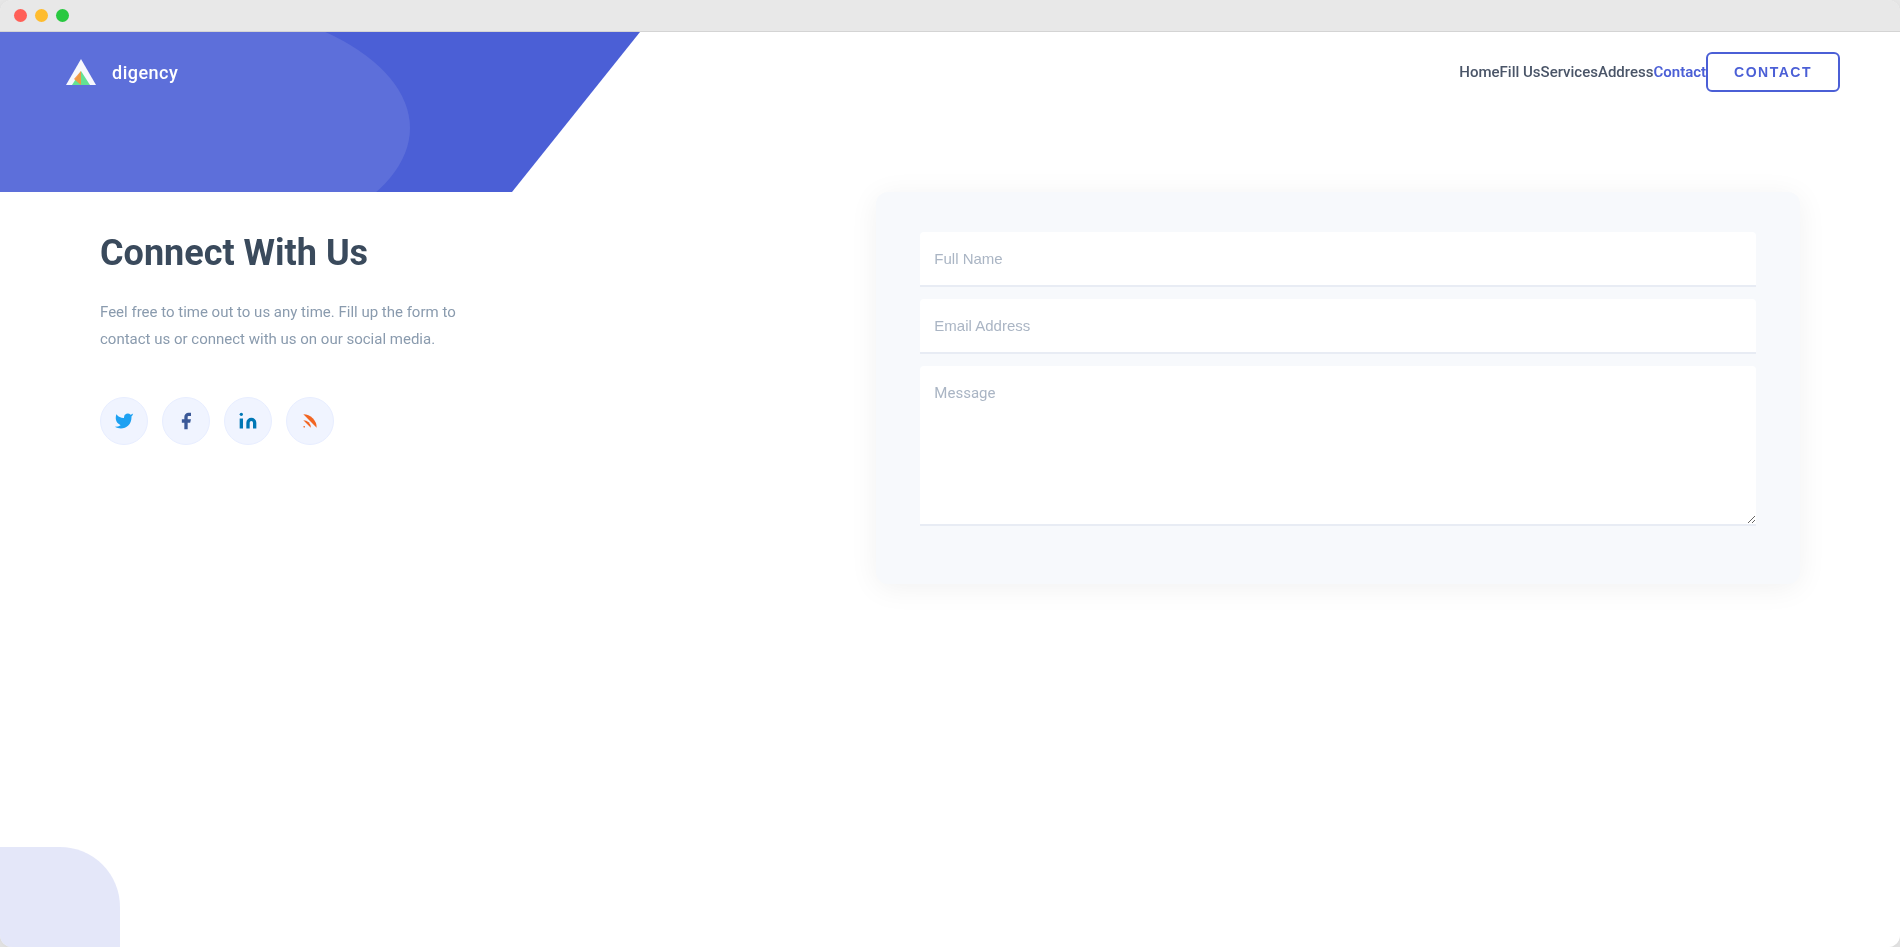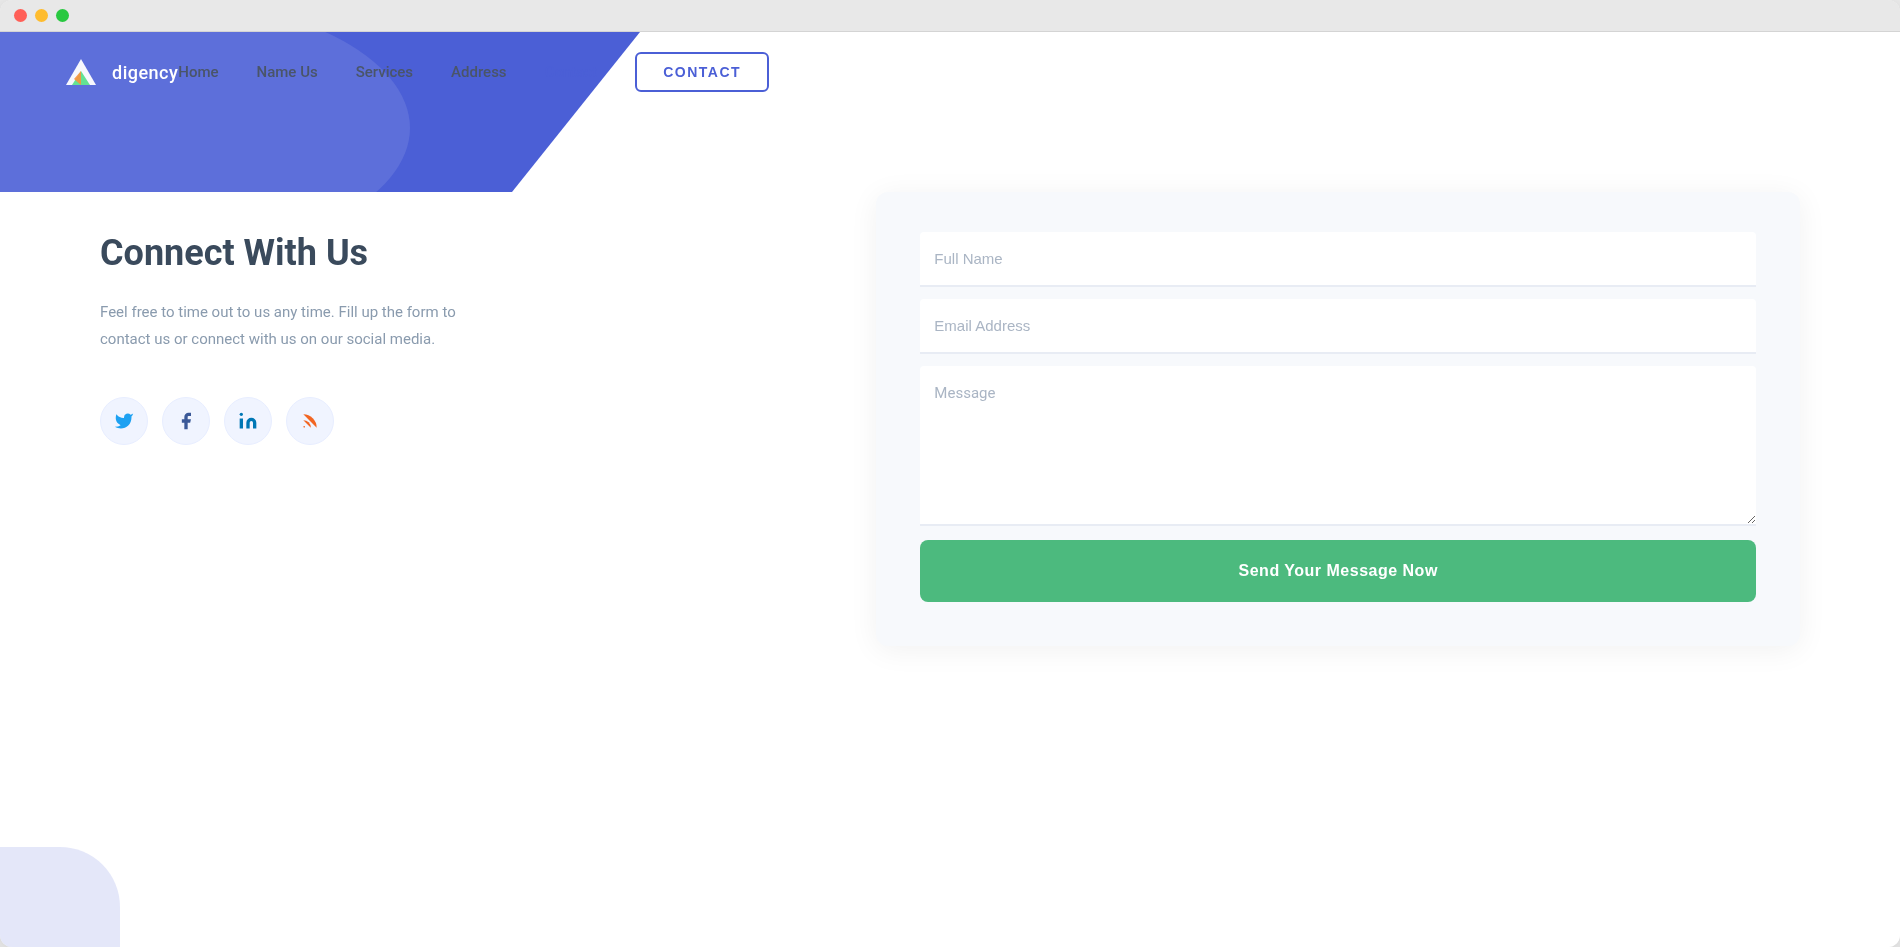--- a/index.html
+++ b/index.html
@@ -50,21 +50,21 @@
       position: relative;
       overflow: hidden;
     }
 
     
     .navbar {
       position: relative;
       height: 80px;
       display: flex;
       align-items: center;
-      justify-content: flex-start;
+      justify-content: space-between;
       padding: 0 60px;
       z-index: 10;
     }
 
     
     .header-bg {
       position: absolute;
       top: 0;
       left: 0;
       width: 640px;
@@ -102,21 +102,20 @@
     .logo-text {
       color: #ffffff;
       font-size: 18px;
       font-weight: 500;
       letter-spacing: 0.5px;
     }
 
     .nav-links {
       display: flex;
       align-items: center;
-      gap: 38px;
       z-index: 10;
       position: relative;
     }
 
     .nav-link {
       color: #4a5568;
       font-size: 15px;
       font-weight: 500;
       text-decoration: none;
       cursor: pointer;
@@ -289,21 +288,21 @@
 
           <polygon points="21,20 30,34 12,34" fill="#4ade80" opacity="0.85"></polygon>
 
           <polygon points="14,28 21,20 21,34" fill="#fb923c" opacity="0.9"></polygon>
         </svg>
         <span class="logo-text">digency</span>
       </div>
 
       <div class="nav-links">
         <a class="nav-link">Home</a>
-        <a class="nav-link">Name Us</a>
+        <a class="nav-link">Fill Us</a>
         <a class="nav-link">Services</a>
         <a class="nav-link">Address</a>
         <a class="nav-link active">Contact</a>
         <button class="nav-cta">CONTACT</button>
       </div>
     </nav>
 
     <div class="main-content">
 
       <div class="left-panel">
@@ -348,20 +347,19 @@
 
         <div class="form-field">
           <input type="email" class="form-input" placeholder="Email Address" style="">
         </div>
 
 
         <div class="form-field">
           <textarea class="form-textarea" placeholder="Message" style=""></textarea>
         </div>
 
-        <button class="submit-btn">Send Your Message Now</button>
       </div>
 
     </div>
 
     <div class="bottom-blob"></div>
   </div>
 </div>
 
 </body></html>

